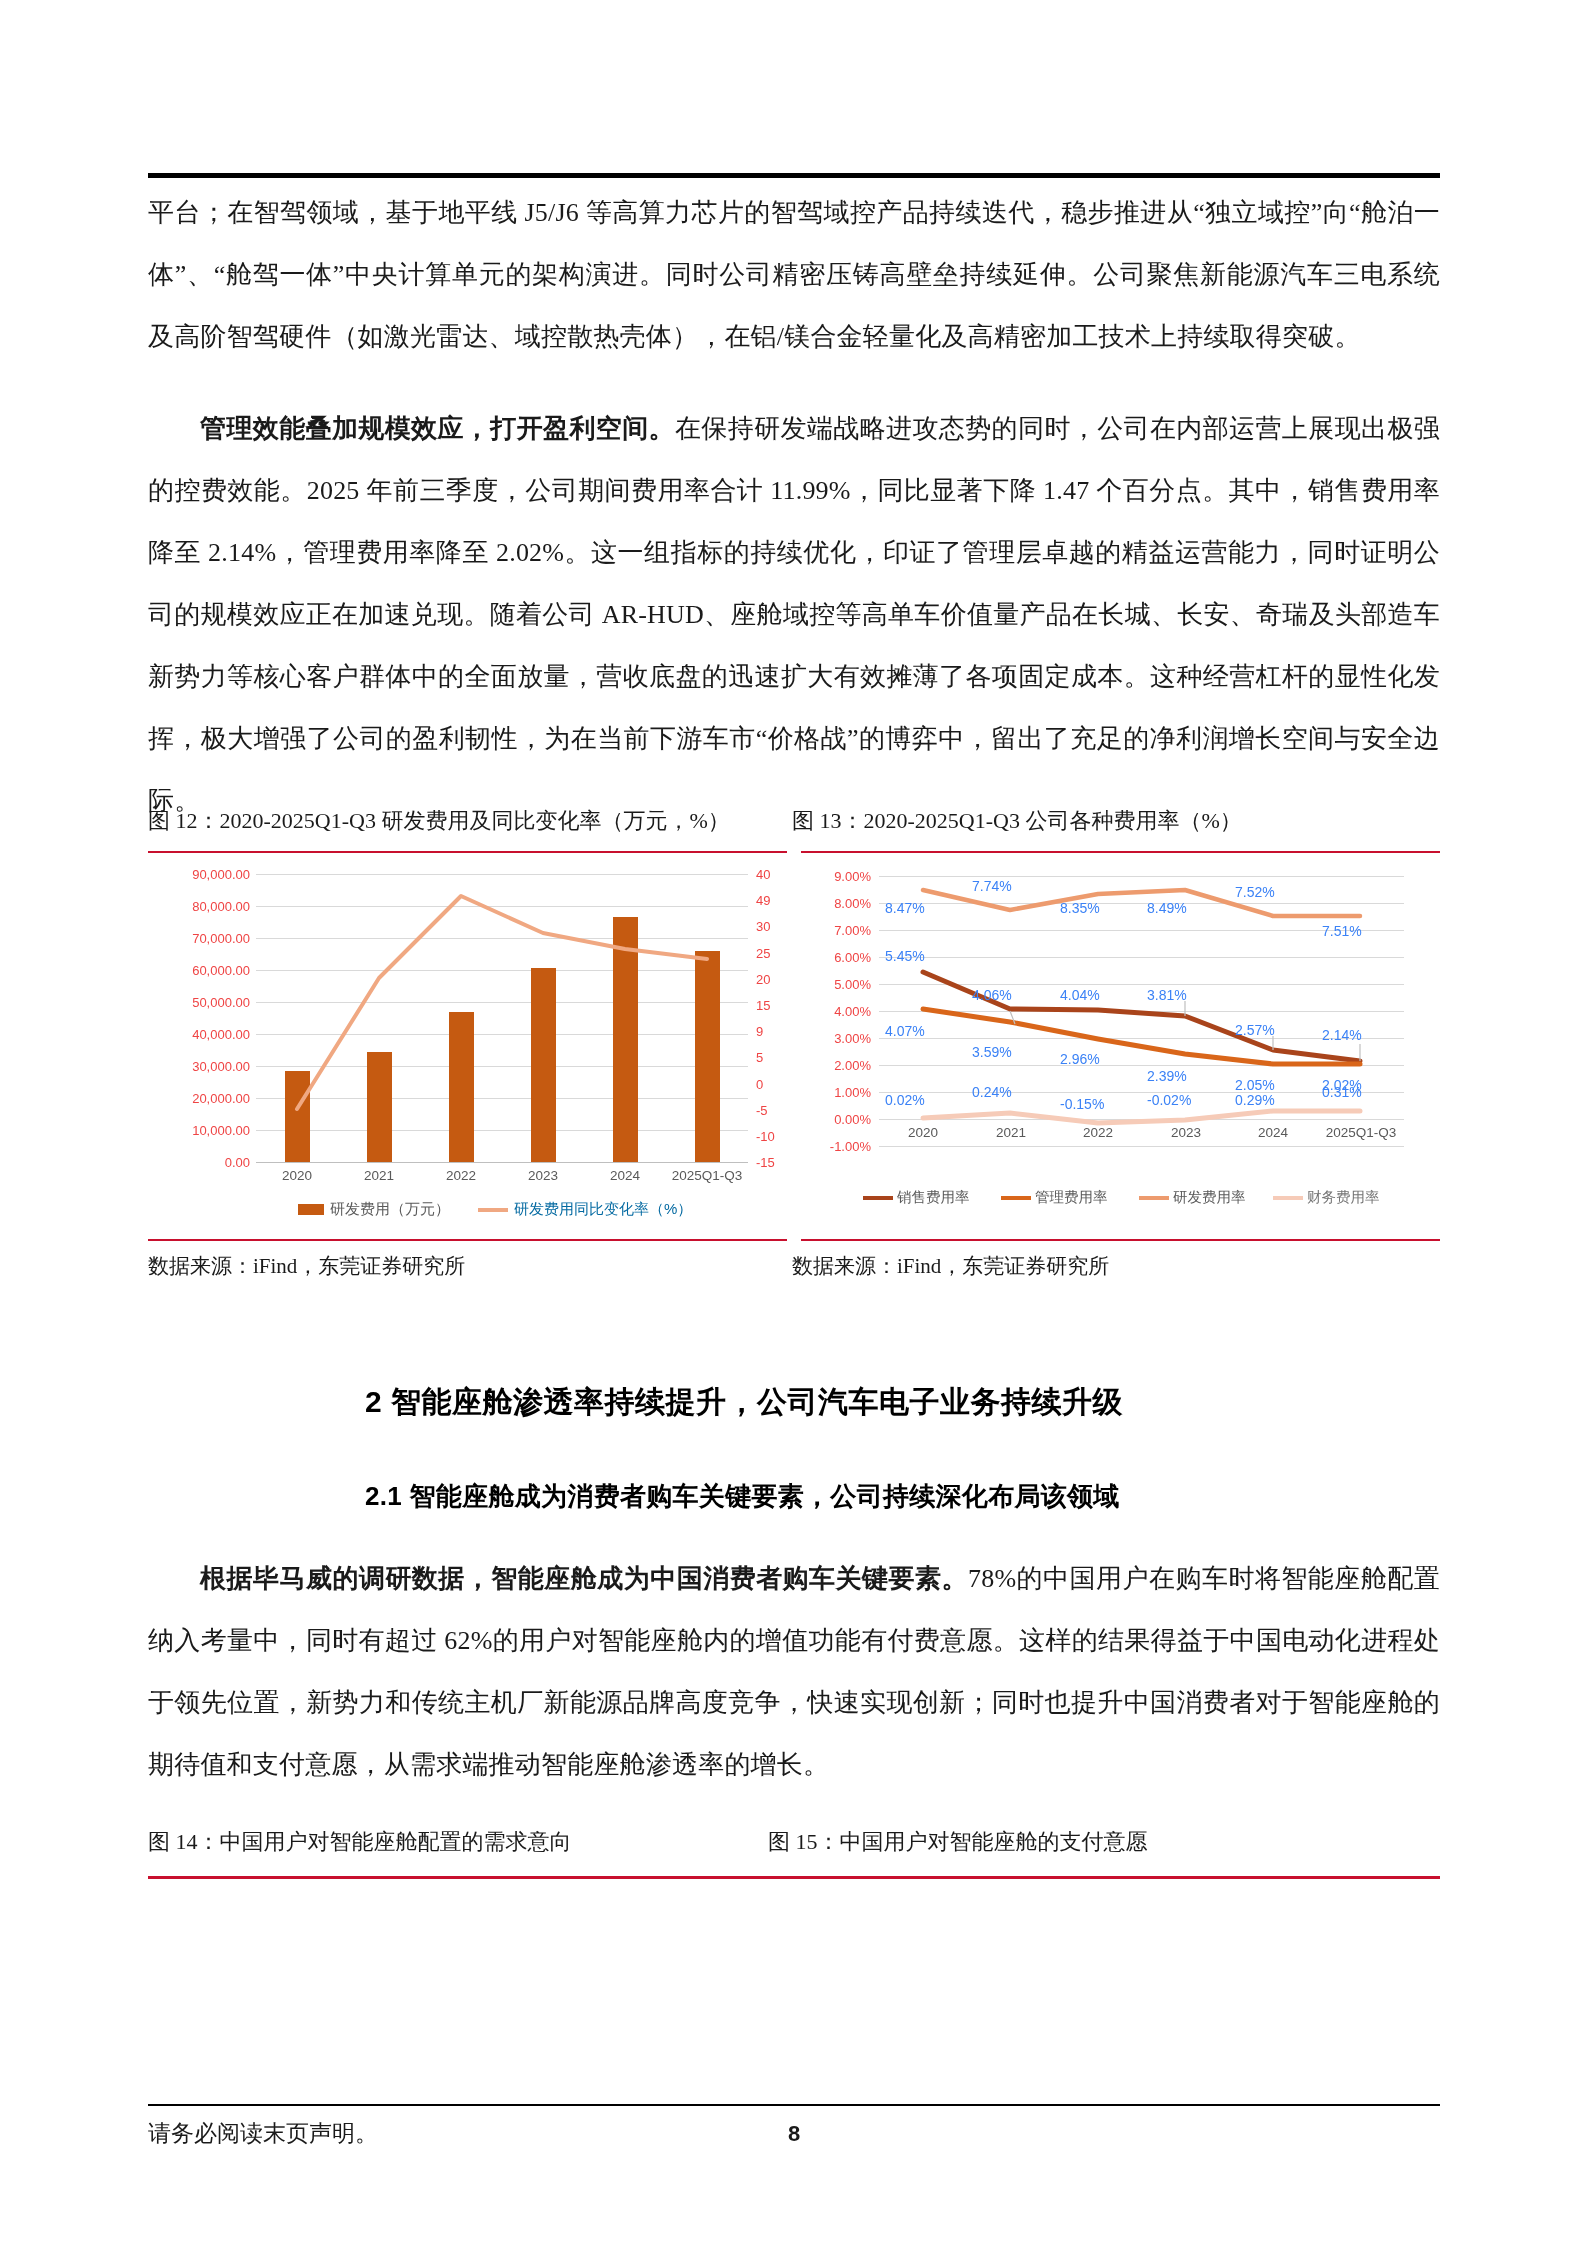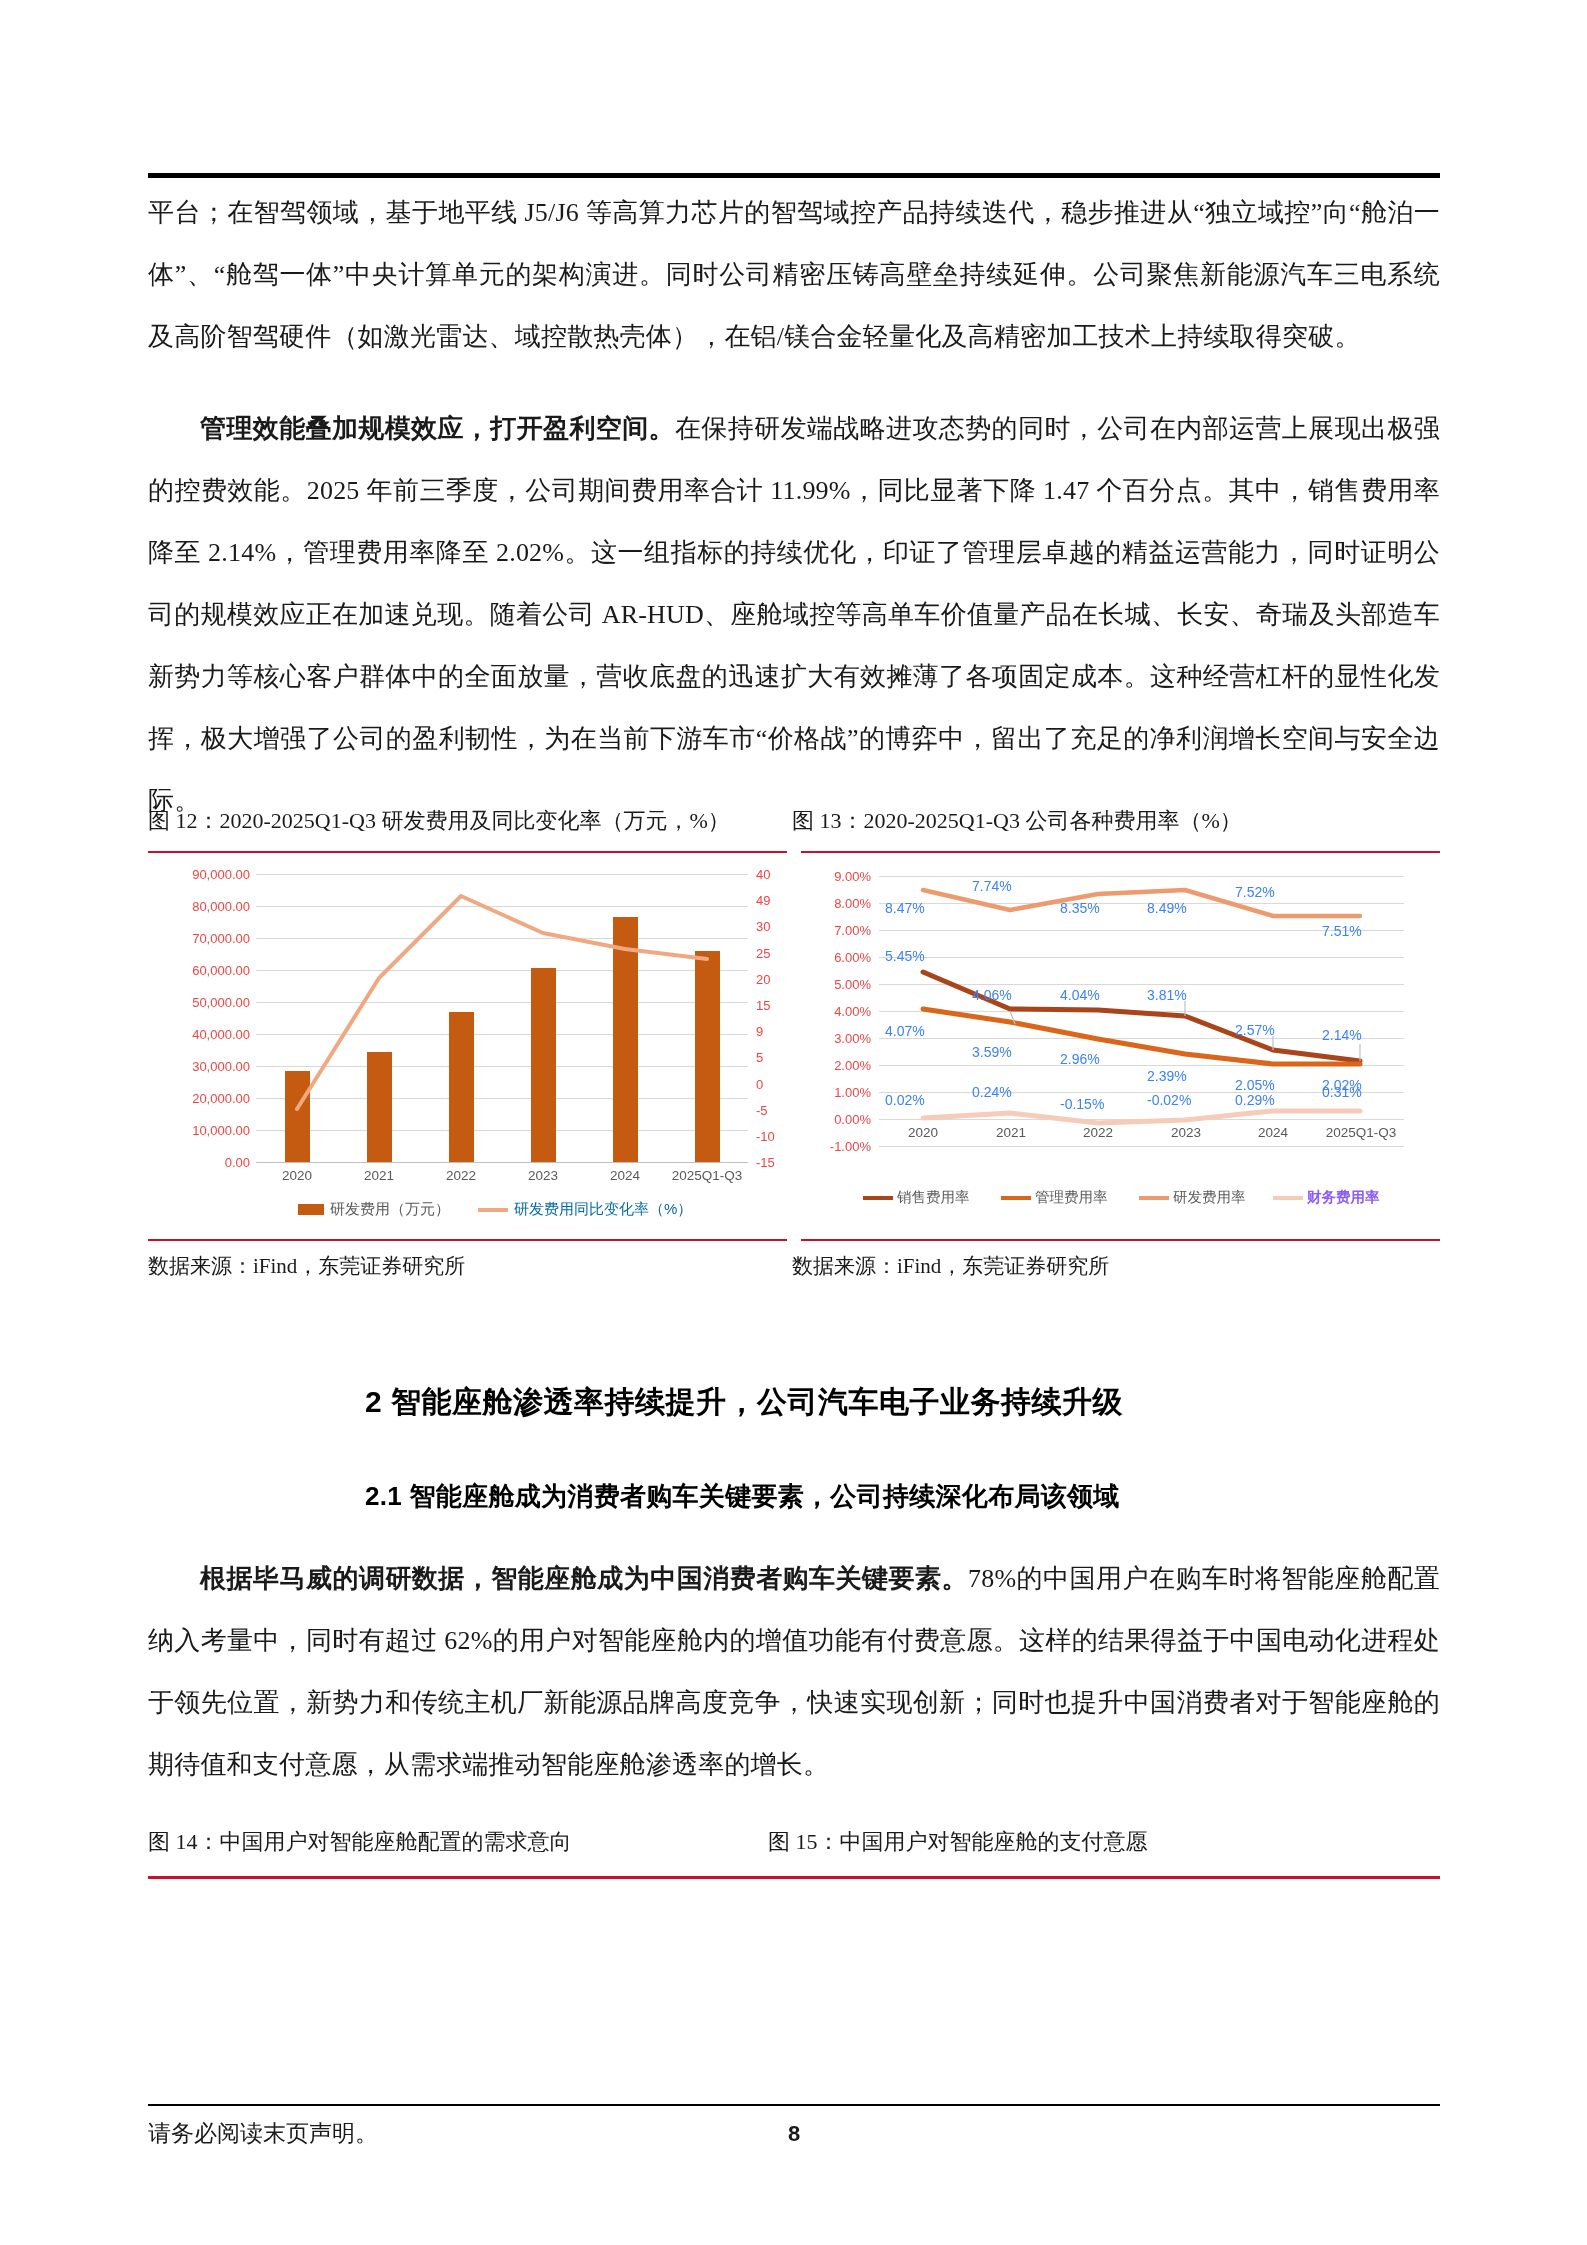--- a/index.html
+++ b/index.html
@@ -444,21 +444,21 @@
         <div class="legend-group" style="left:200px; top:332px;">
           <span class="swatch-line" style="background:#d9661a;"></span>
           <span style="font-family:'Liberation Sans',sans-serif;font-size:14.5px;color:#595959;margin-left:4px;">管理费用率</span>
         </div>
         <div class="legend-group" style="left:338px; top:332px;">
           <span class="swatch-line" style="background:#ed9b6e;"></span>
           <span style="font-family:'Liberation Sans',sans-serif;font-size:14.5px;color:#595959;margin-left:4px;">研发费用率</span>
         </div>
         <div class="legend-group" style="left:472px; top:332px;">
           <span class="swatch-line" style="background:#f6cbb8;"></span>
-          <span style="font-family:'Liberation Sans',sans-serif;font-size:14.5px;color:#8b5cf6;margin-left:4px;font-weight:bold;">财务费用率</span>
+          <span style="font-family:'Liberation Sans',sans-serif;font-size:14.5px;color:#737373;margin-left:4px;">财务费用率</span>
         </div>
 
       </div>
     </div>
   </div>
 
   <div class="source-row">
     <div class="src-left">数据来源：iFind，东莞证券研究所</div>
     <div class="src-right">数据来源：iFind，东莞证券研究所</div>
   </div>

